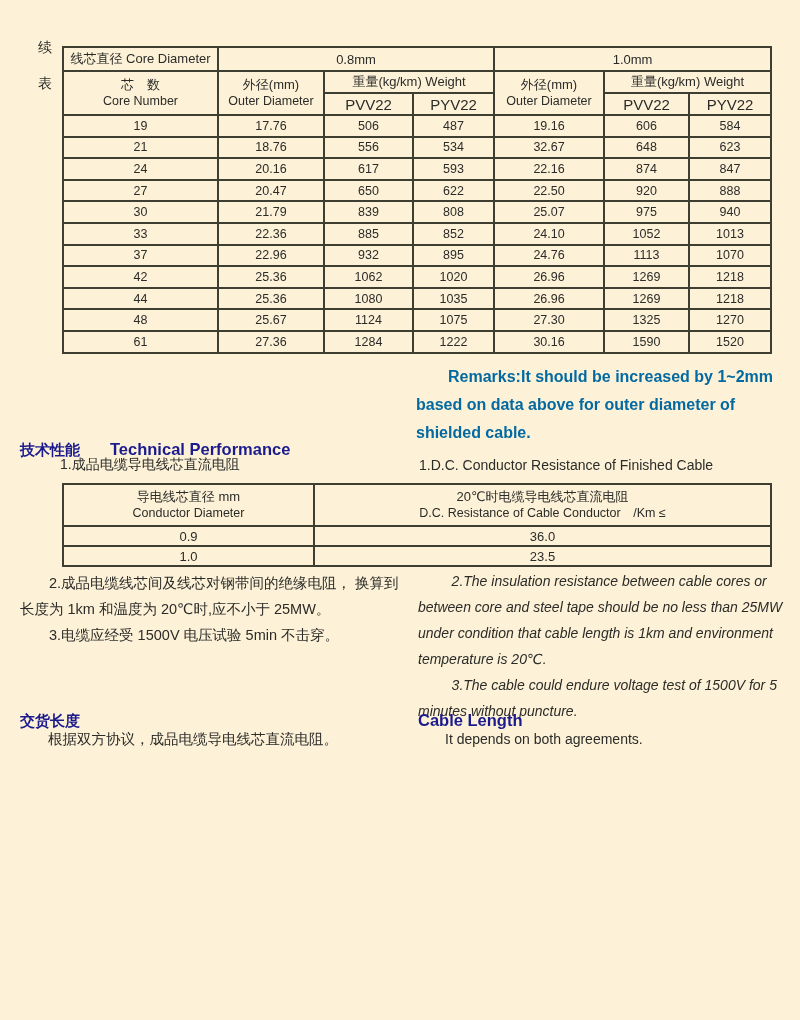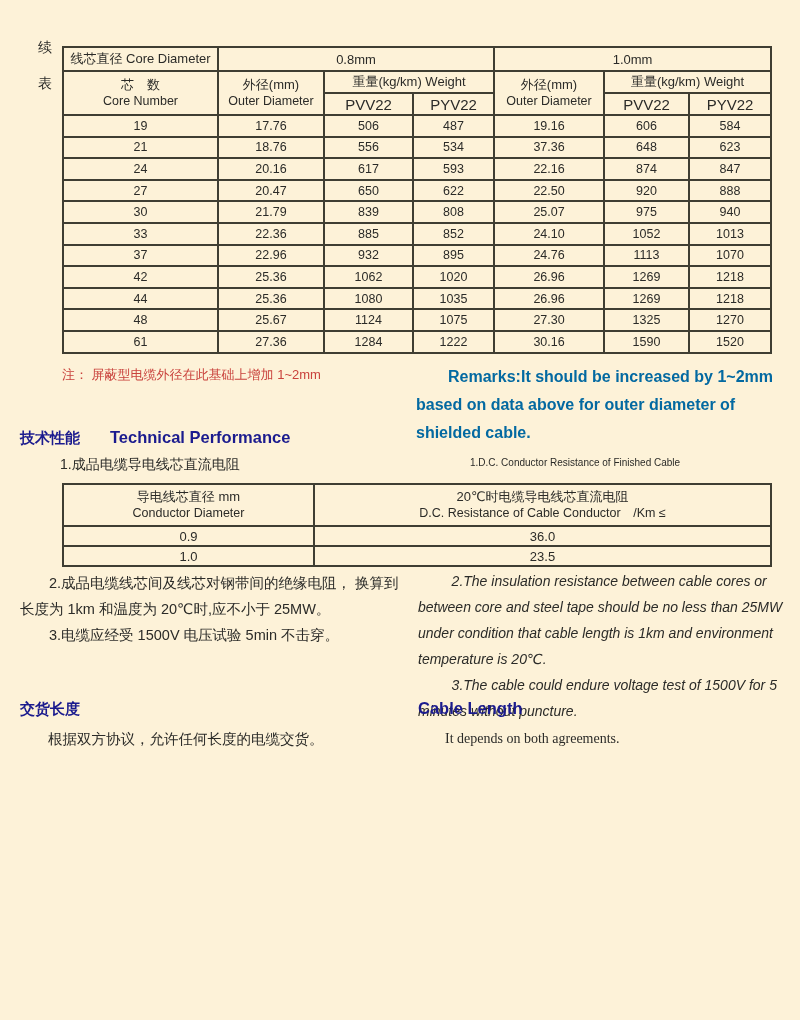--- a/index.html
+++ b/index.html
@@ -33,38 +33,38 @@
   .t2{width:708px;}
   .t2 thead th{height:40px;}
   .t2 tbody td{height:18px;font-size:13px;}
 
   
   .note-zh{left:62px;top:366px;font-size:13px;color:#c9423c;white-space:nowrap;}
   .note-en{left:416px;top:363px;width:364px;font-size:16px;line-height:1.75;
     color:#0369a1;text-indent:2em;font-weight:bold;}
 
   
-  .sec-head{font-weight:bold;color:#1b1b8e;white-space:nowrap;}
+  .sec-head{font-weight:bold;color:#1b1b8e;white-space:nowrap;margin-top:12px;}
   .sec-head .zh{font-size:15px;}
   .sec-head .en{font-size:16.5px;margin-left:30px;}
   .tech-head{left:20px;top:428px;}
   .deliv-head-zh{left:20px;top:700px;}
   .deliv-head-en{left:418px;top:699px;}
   .deliv-head-en .en{margin-left:0;}
 
   .item-zh{left:60px;top:456px;font-size:14px;white-space:nowrap;}
-  .item-en{left:470px;top:457px;font-size:10px;white-space:nowrap;}
+  .item-en{left:419px;top:457px;font-size:14px;white-space:nowrap;}
 
   .paras-zh{left:20px;top:570px;width:392px;font-size:14.5px;line-height:26px;}
   .paras-zh p{margin:0;text-indent:2em;}
   .paras-en{left:418px;top:568px;width:370px;font-size:14px;line-height:26px;font-style:italic;}
   .paras-en p{margin:0;text-indent:2.4em;}
 
   .deliv-body-zh{left:48px;top:730px;font-size:14.5px;white-space:nowrap;}
-  .deliv-body-en{left:445px;top:731px;font-size:14px;white-space:nowrap;font-family:Liberation Serif, serif;}
+  .deliv-body-en{left:445px;top:731px;font-size:14px;white-space:nowrap;}
 </style>
 </head>
 <body>
 
 <div class="page">
 
   <div class="abs cont-label">
     <div>续</div>
     <div>表</div>
   </div>
@@ -116,21 +116,21 @@
           <td>487</td>
           <td>19.16</td>
           <td>606</td>
           <td>584</td>
         </tr>
         <tr>
           <td>21</td>
           <td>18.76</td>
           <td>556</td>
           <td>534</td>
-          <td>37.36</td>
+          <td>32.67</td>
           <td>648</td>
           <td>623</td>
         </tr>
         <tr>
           <td>24</td>
           <td>20.16</td>
           <td>617</td>
           <td>593</td>
           <td>22.16</td>
           <td>874</td>
@@ -204,21 +204,20 @@
           <td>27.36</td>
           <td>1284</td>
           <td>1222</td>
           <td>30.16</td>
           <td>1590</td>
           <td>1520</td>
         </tr>
       </tbody>
   </table>
 
-  <div class="abs note-zh">注： 屏蔽型电缆外径在此基础上增加 1~2mm</div>
   <div class="abs note-en">Remarks:It should be increased by 1~2mm based on data above for outer diameter of shielded cable.</div>
 
   <div class="abs sec-head tech-head">
     <span class="zh">技术性能</span><span class="en">Technical Performance</span>
   </div>
 
   <div class="abs item-zh">1.成品电缆导电线芯直流电阻</div>
   <div class="abs item-en">1.D.C. Conductor Resistance of Finished Cable</div>
 
   <table class="t2 abs" style="left:62px;top:483px;">
@@ -258,16 +257,16 @@
     <p>2.The insulation resistance between cable cores or between core and steel tape should be no less than 25MW under condition that cable length is 1km and environment temperature is 20℃.</p>
     <p>3.The cable could endure voltage test of 1500V for 5 minutes without puncture.</p>
   </div>
 
   <div class="abs sec-head deliv-head-zh">
     <span class="zh">交货长度</span>
   </div>
   <div class="abs sec-head deliv-head-en">
     <span class="en">Cable Length</span>
   </div>
-  <div class="abs deliv-body-zh">根据双方协议，允许任何长度的电缆交货。</div>
+  <div class="abs deliv-body-zh">根据双方协议，成品电缆导电线芯直流电阻。</div>
   <div class="abs deliv-body-en">It depends on both agreements.</div>
 
 </div>
 
 </body></html>

